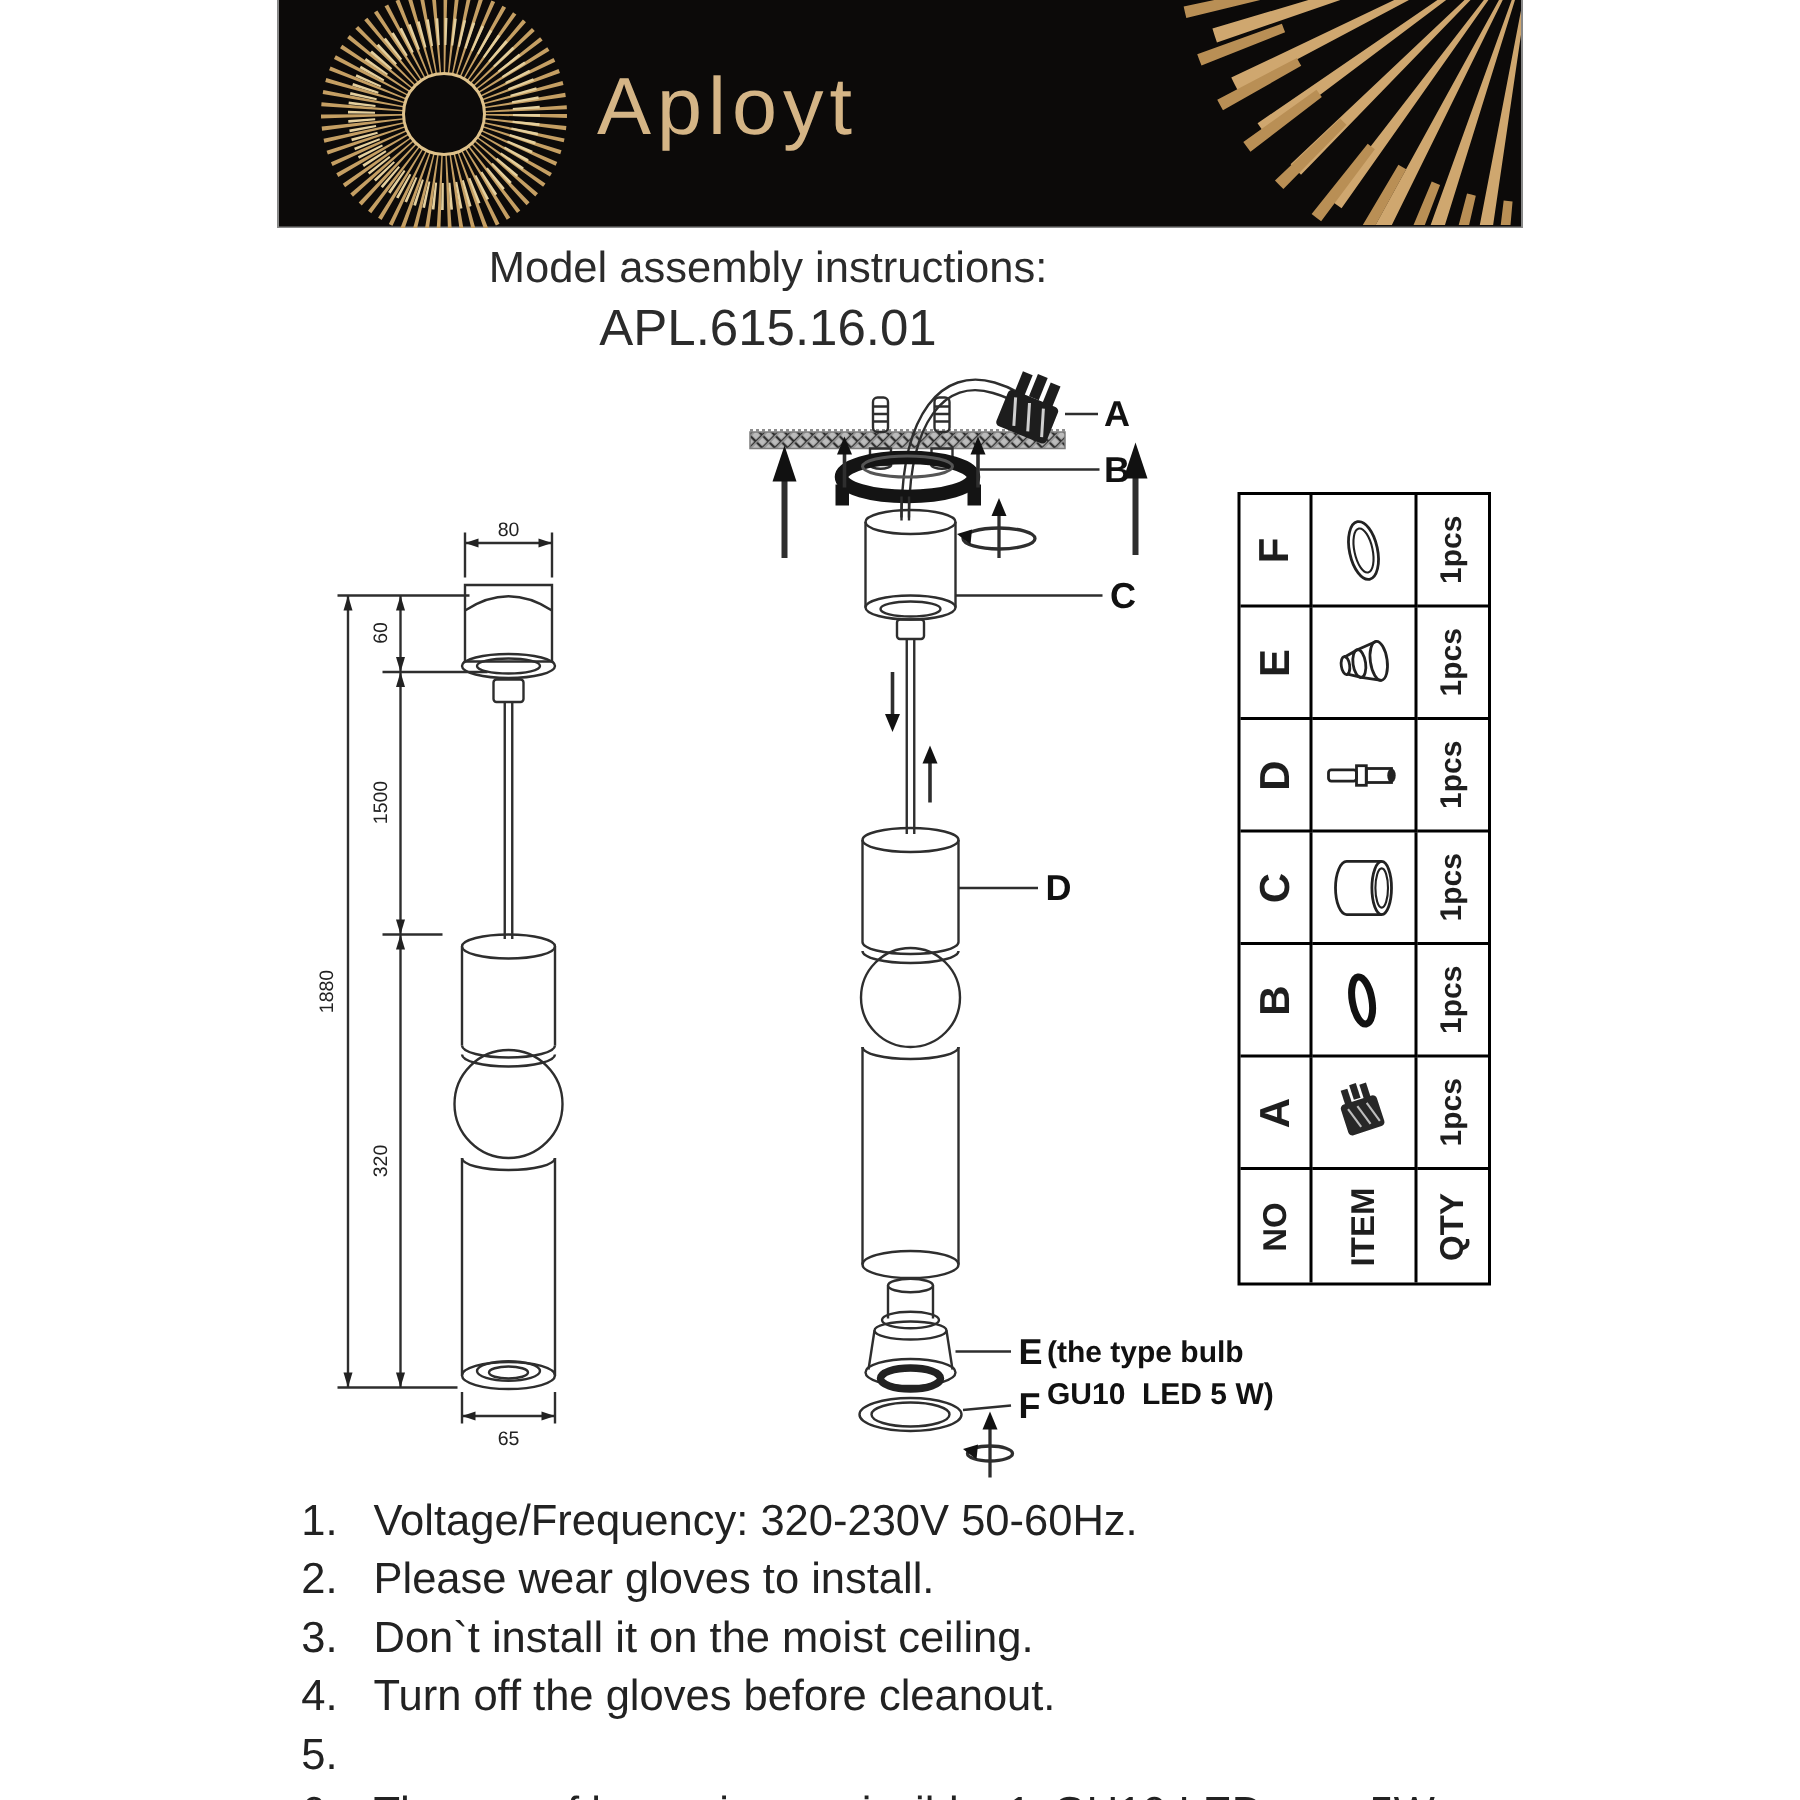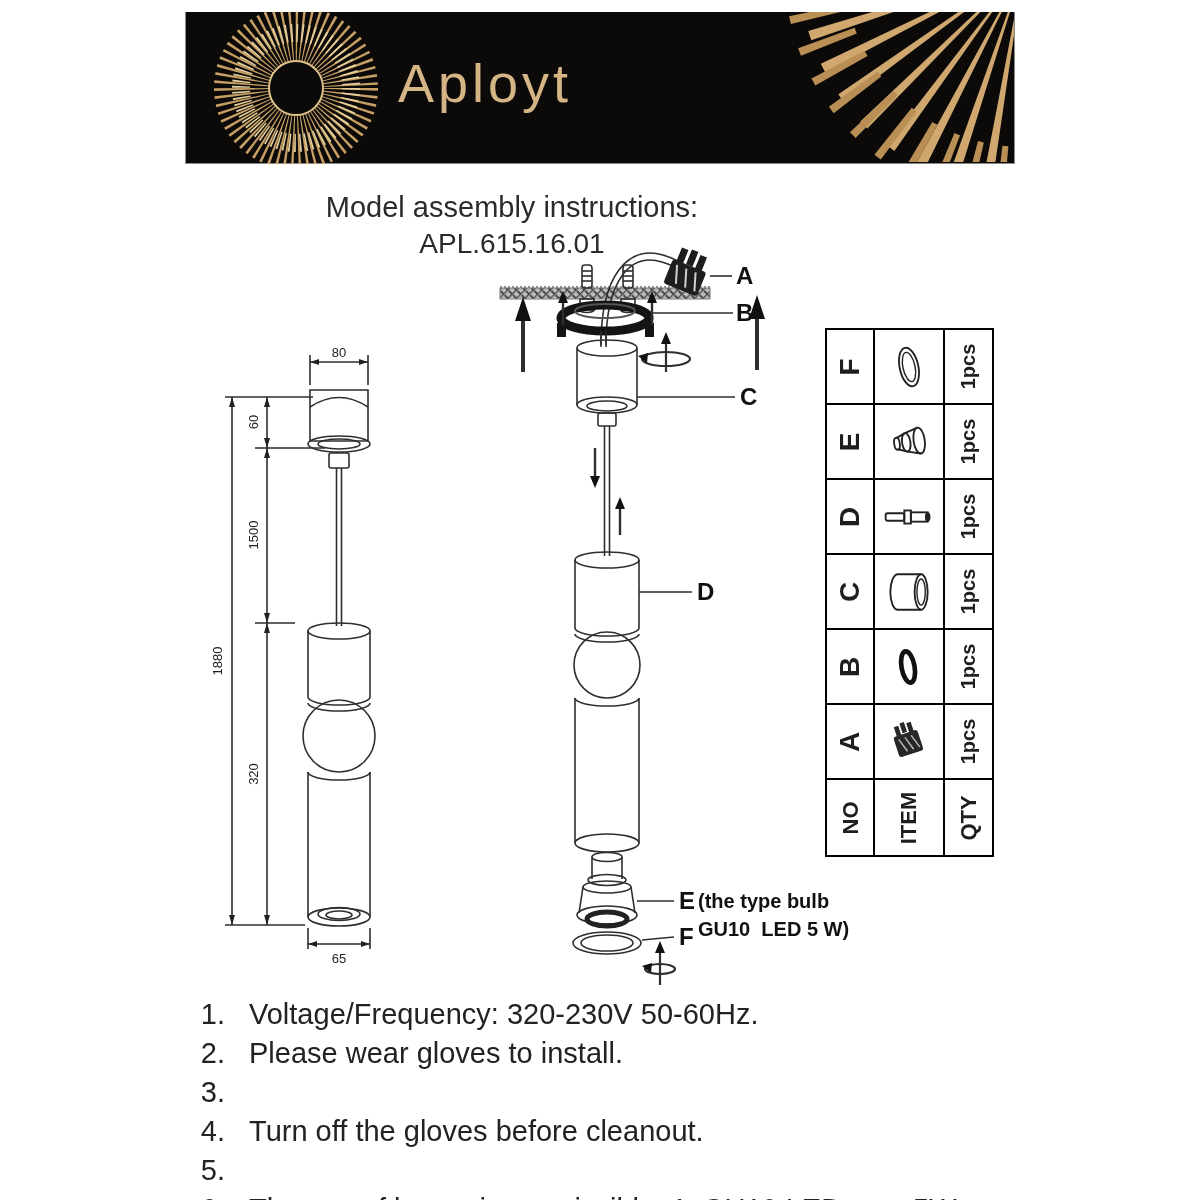--- a/index.html
+++ b/index.html
@@ -1,30 +1,30 @@
 <!DOCTYPE html>
 <html><head>
 <meta charset="utf-8">
 <style>
   html,body{margin:0;padding:0;background:#fff;}
   #page{position:relative;width:1200px;height:1200px;background:#ffffff;overflow:hidden;
         font-family:"Liberation Sans",sans-serif;color:#1e1e1e;}
 
   
-  #banner{position:absolute;left:185px;top:12px;width:830px;height:152px;background:#0c0a09;
+  #banner{position:absolute;left:185px;top:0;width:830px;height:152px;background:#0c0a09;
           border:1px solid #8a8a8a;border-top:none;box-sizing:border-box;}
   #banner .logo-svg{position:absolute;left:0;top:0;}
   #banner .rays-svg{position:absolute;right:0;top:0;}
   #brand{position:absolute;left:212px;top:40px;font-size:54px;letter-spacing:4px;
          color:#d5b audace;color:#d5b586;font-weight:400;}
 
   
-  #title-block{position:absolute;left:0;top:163px;width:1024px;text-align:center;margin-top:28px;}
+  #title-block{position:absolute;left:0;top:163px;width:1024px;text-align:center;}
   #title-block .t1{font-size:29px;color:#2b2b2b;}
-  #title-block .t2{font-size:28px;color:#2b2b2b;margin-top:4px;}
+  #title-block .t2{font-size:34px;color:#2b2b2b;margin-top:4px;}
 
   
   .absvg{position:absolute;}
   svg text{font-family:"Liberation Sans",sans-serif;}
   .dimtxt{font-size:13px;fill:#222;}
   .biglab{font-size:24px;font-weight:bold;fill:#111;}
   .notetxt{font-size:20px;font-weight:bold;fill:#111;white-space:pre;}
 
   
   #parts-table{position:absolute;left:825px;top:328px;display:grid;
@@ -409,20 +409,21 @@
     <div class="instr-row">
       <span class="instr-num">1.</span>
       <span class="instr-text">Voltage/Frequency: 320-230V 50-60Hz.</span>
     </div>
     <div class="instr-row">
       <span class="instr-num">2.</span>
       <span class="instr-text">Please wear gloves to install.</span>
     </div>
     <div class="instr-row">
       <span class="instr-num">3.</span>
+      <span class="instr-text">Don`t install it on the moist ceiling.</span>
     </div>
     <div class="instr-row">
       <span class="instr-num">4.</span>
       <span class="instr-text">Turn off the gloves before cleanout.</span>
     </div>
     <div class="instr-row">
       <span class="instr-num">5.</span>
     </div>
     <div class="instr-row">
       <span class="instr-num">6.</span>

